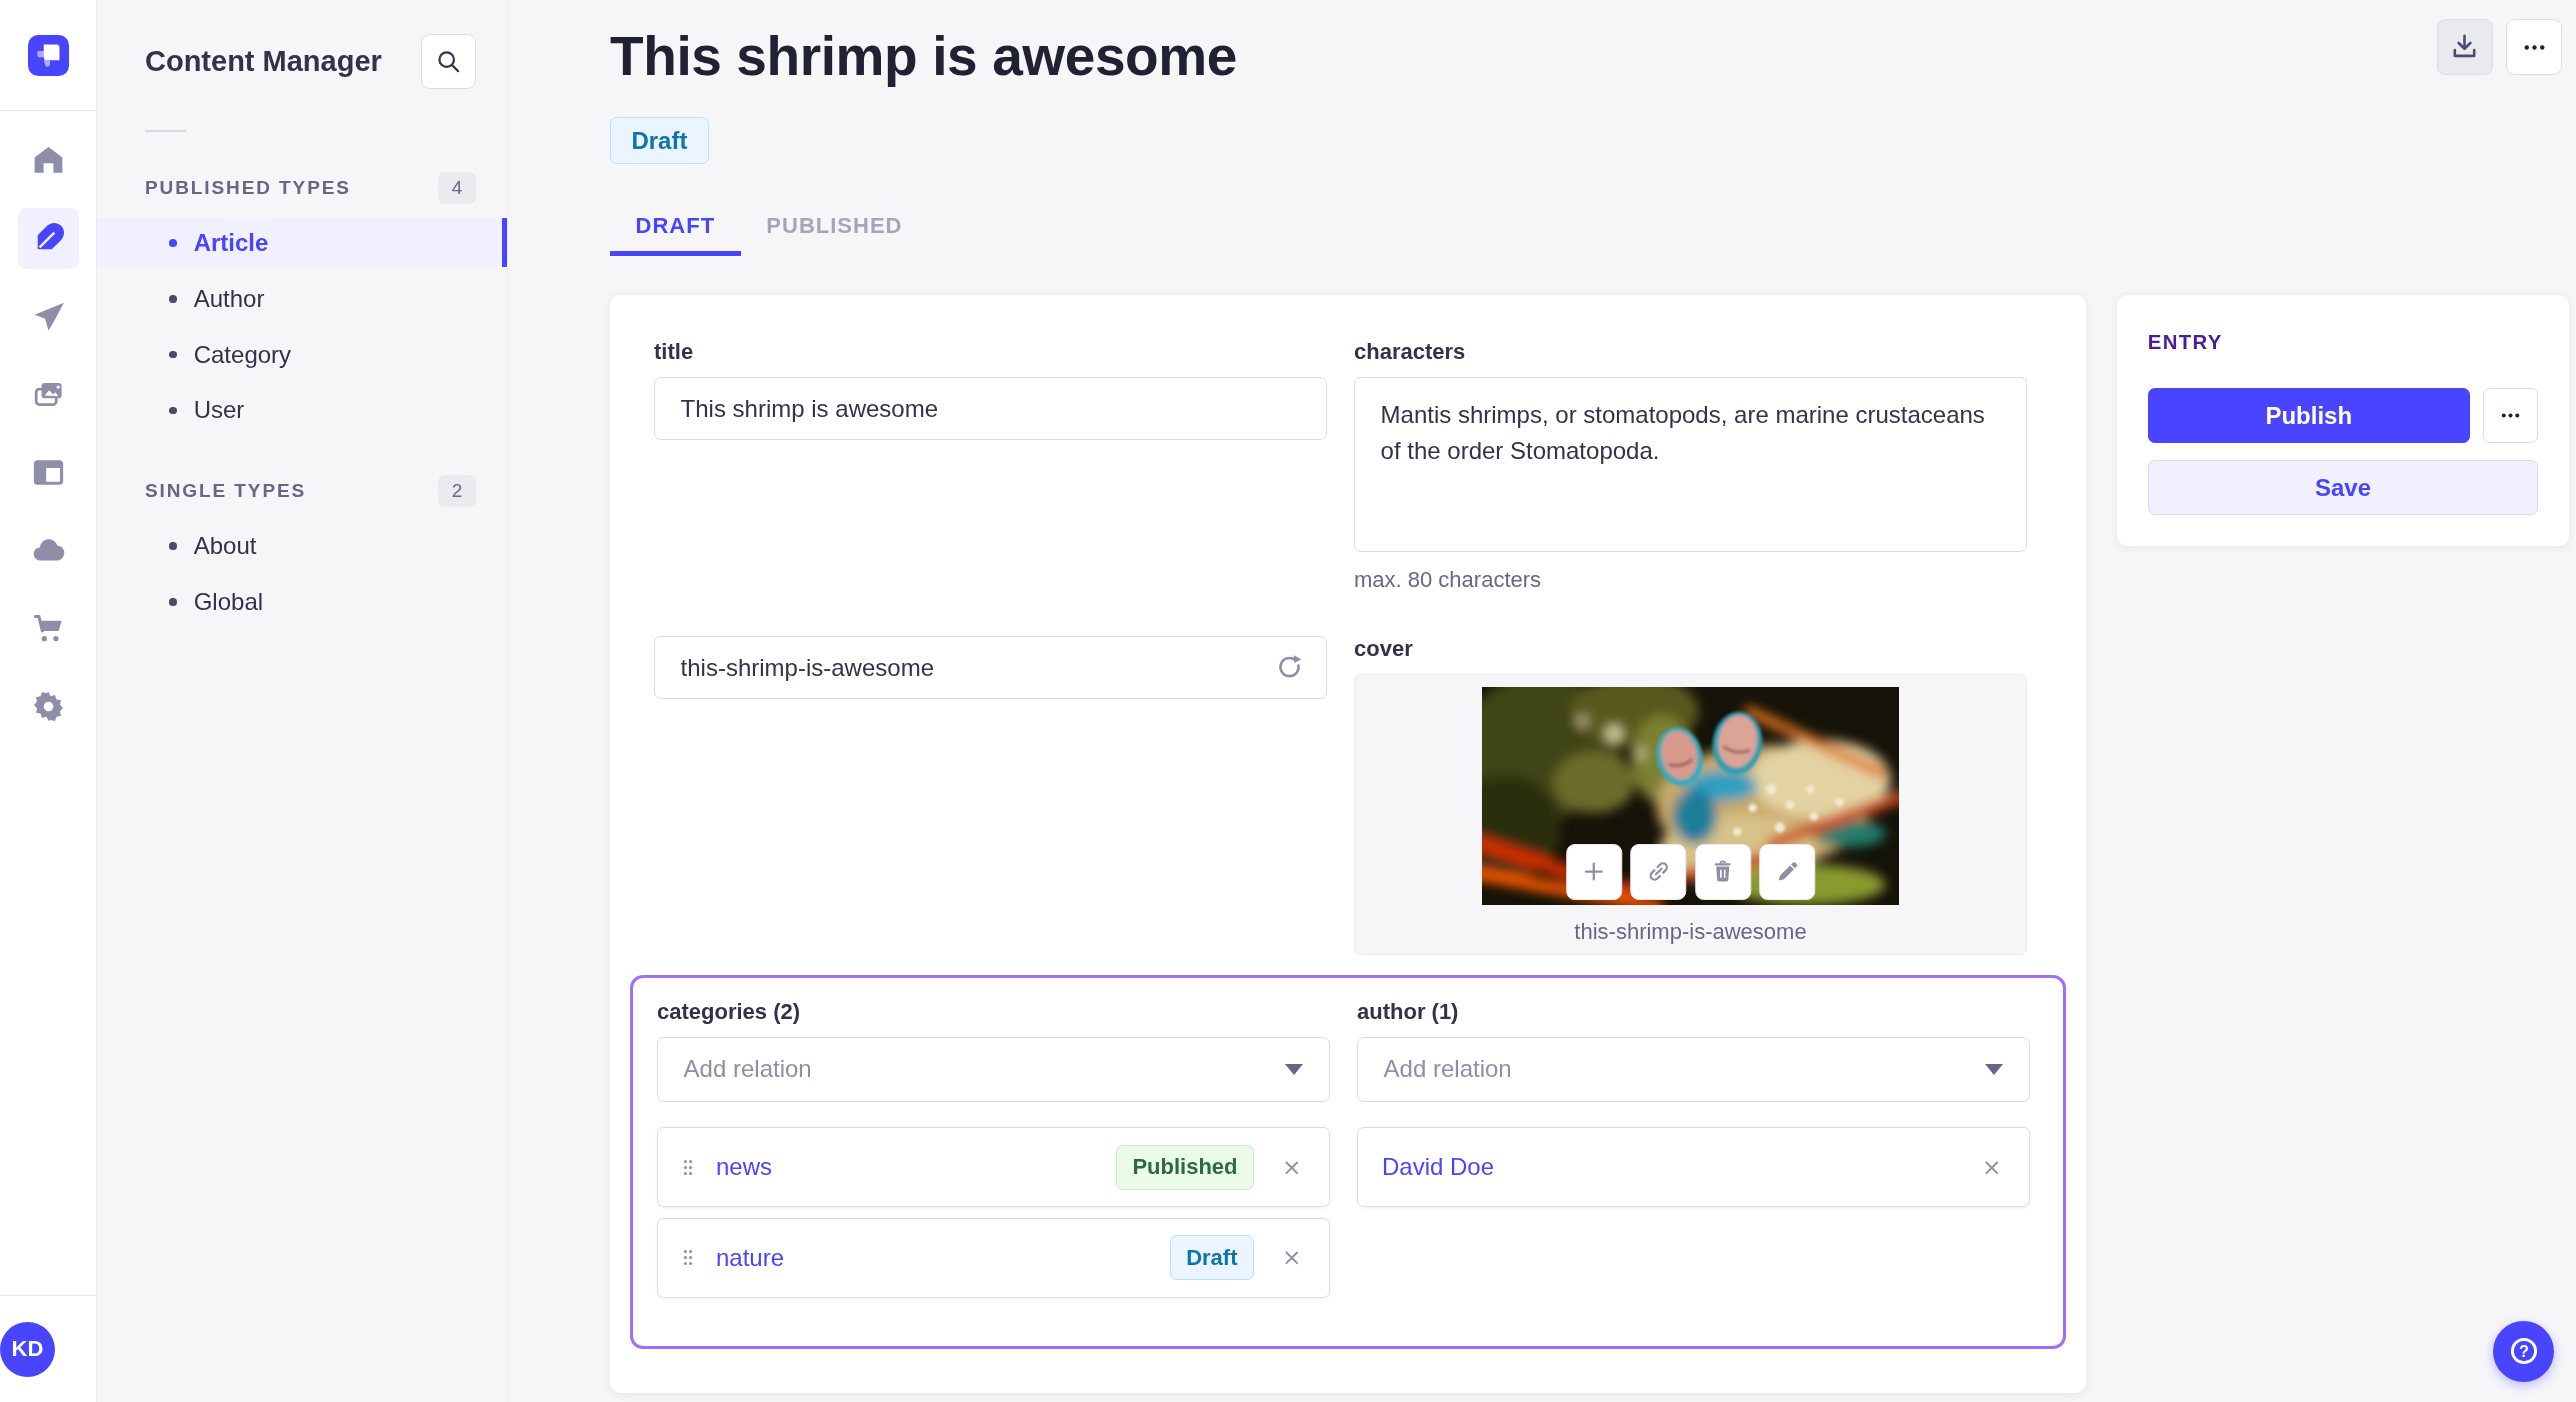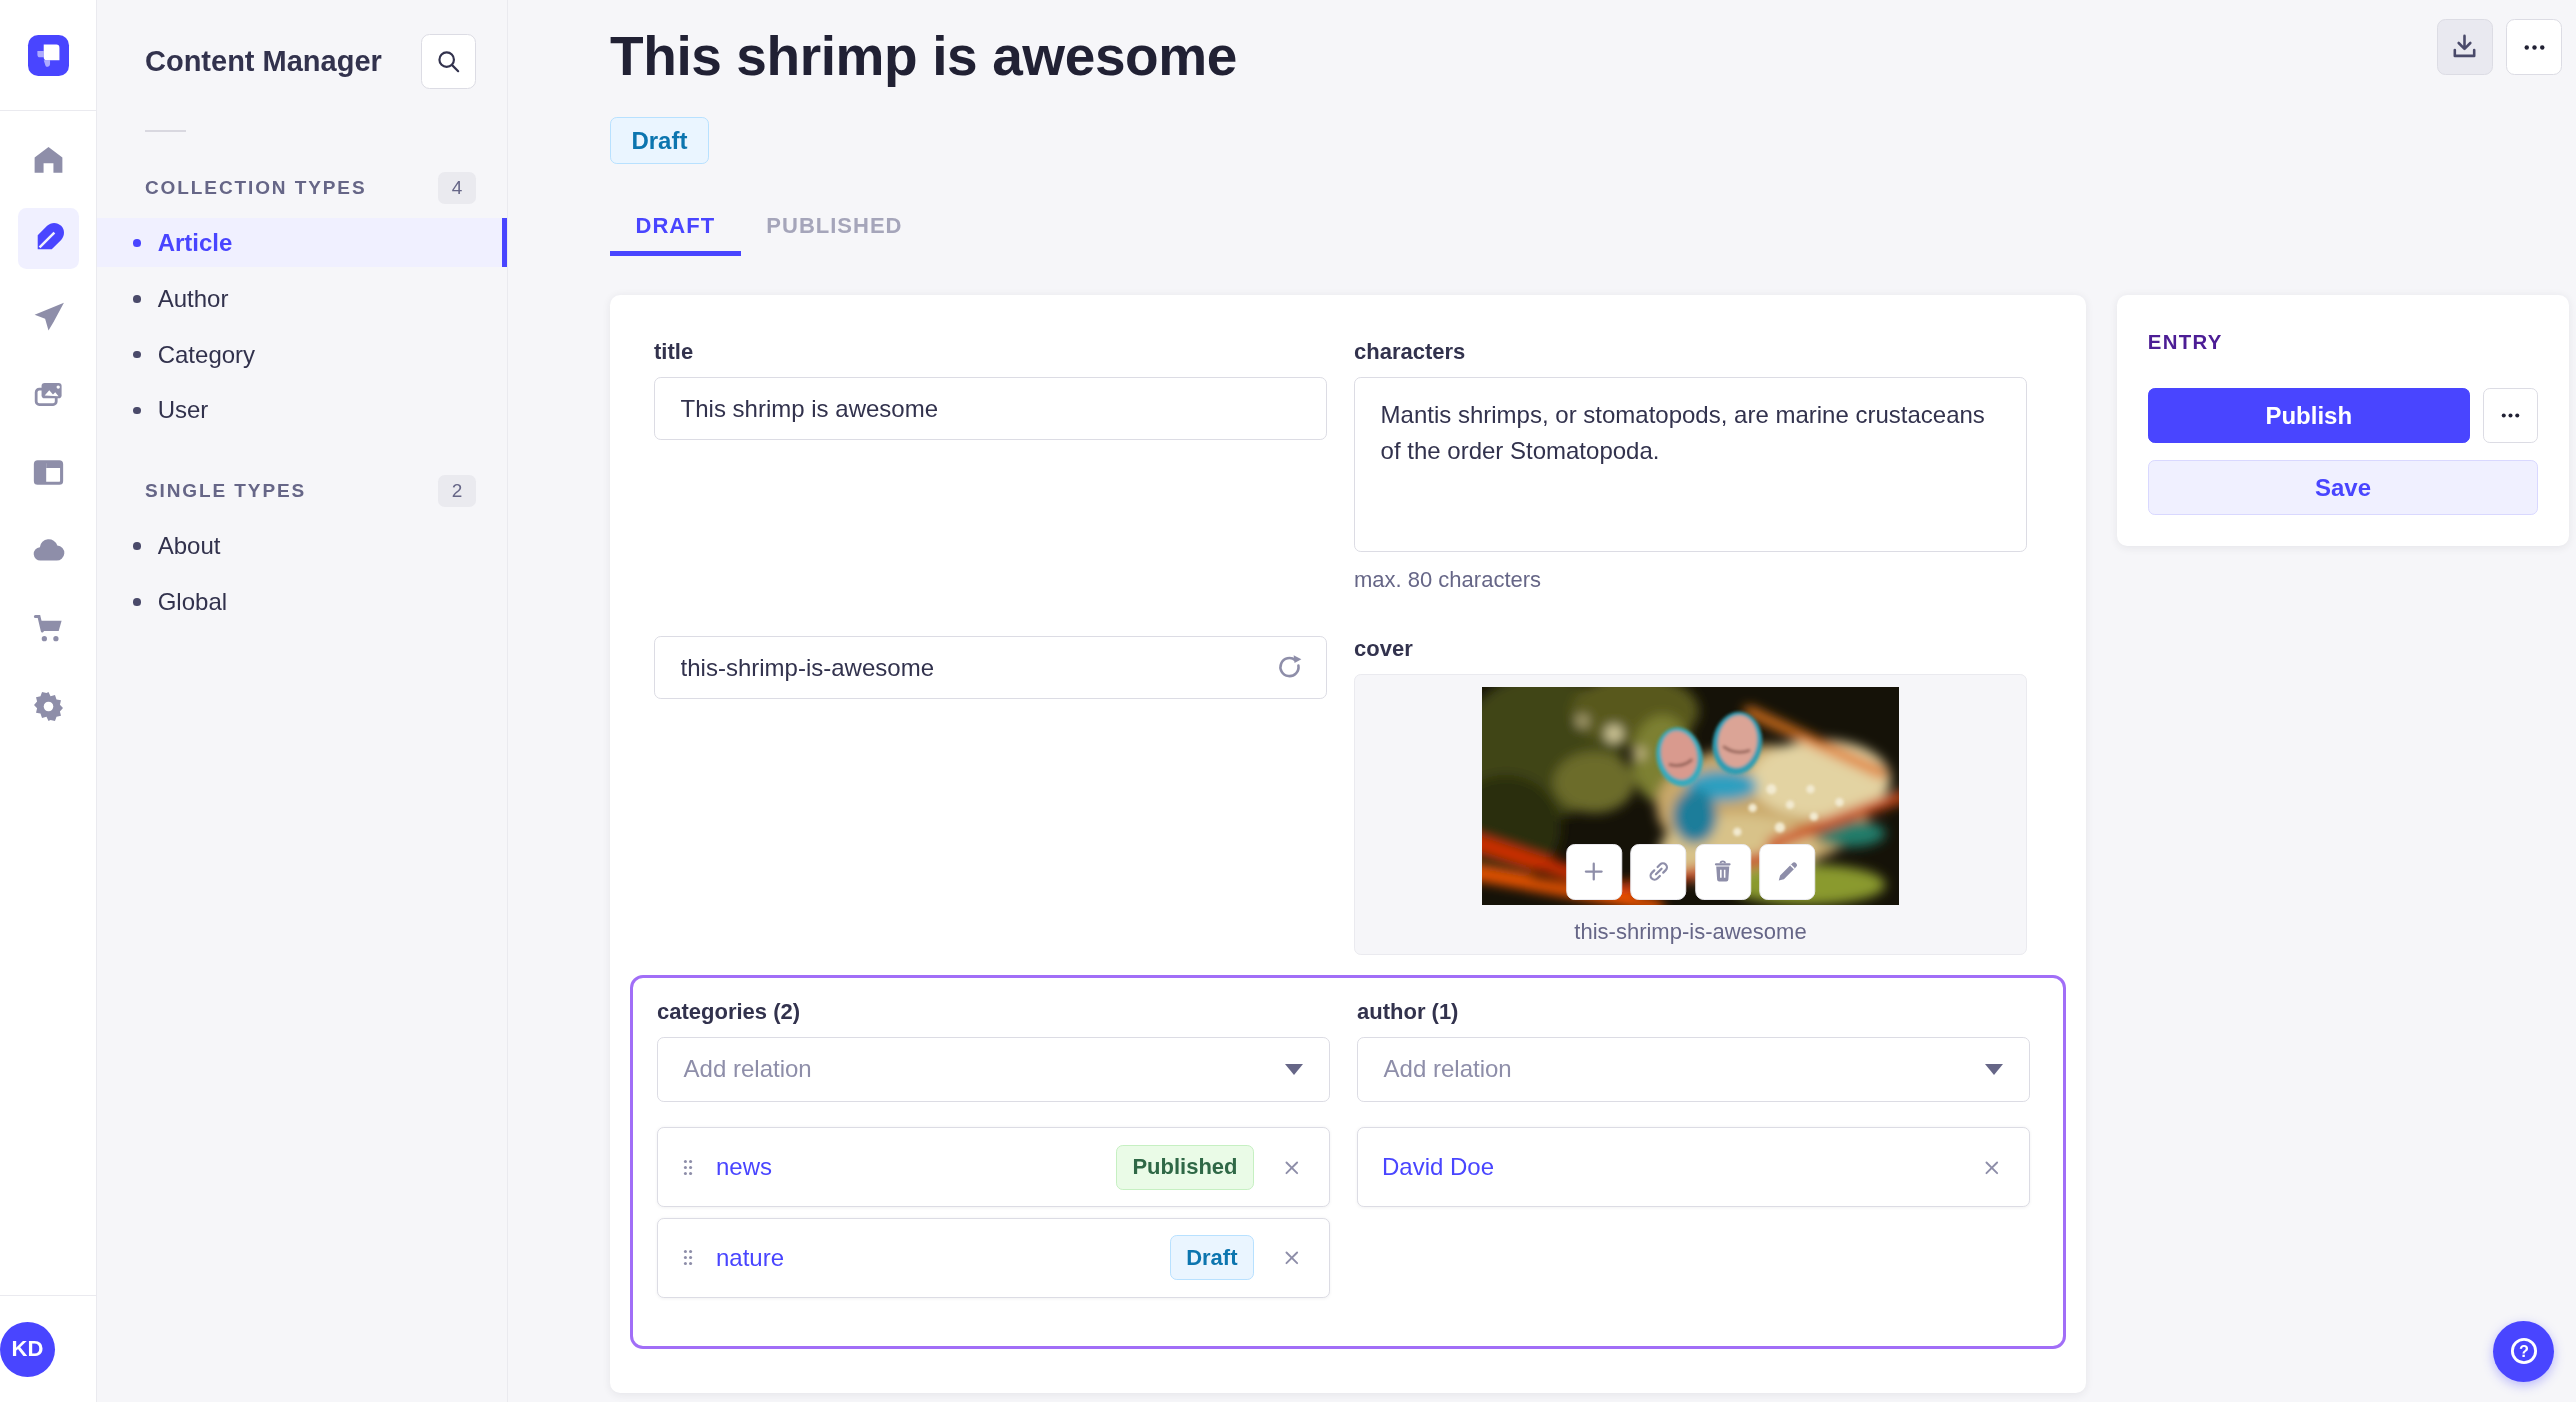--- a/index.html
+++ b/index.html
@@ -27,21 +27,21 @@
   .subnav-header { display: flex; align-items: center; justify-content: space-between; padding: 34px 31px 0 48px; }
   .subnav-title { font-size: 29px; font-weight: bold; color: #32324d; }
   .search-btn { width: 55px; height: 55px; border-radius: 8.5px; border: 0.9px solid #dcdce4; background: #fff;
                 display: flex; align-items: center; justify-content: center; cursor: pointer; color: #32324d; }
   .short-divider { width: 41px; height: 1.7px; background: #d9d8e0; border: none; margin: 41px 0 0 48px; }
   .section { margin-top: 32px; }
   .section-head { display: flex; align-items: center; justify-content: space-between; padding: 0 31px 0 48px; height: 48px; }
   .section-label { font-size: 19px; font-weight: bold; letter-spacing: 1.9px; color: #666687; }
   .count-badge { background: #eaeaef; color: #666687; font-size: 19px; border-radius: 6.8px; padding: 5.1px 13.6px; }
   .nav-list { list-style: none; }
-  .nav-item { height: 49px; display: flex; align-items: center; padding-left: 36px; font-size: 24px;
+  .nav-item { height: 49px; display: flex; align-items: center; padding-left: 72px; font-size: 24px;
               color: #32324d; cursor: pointer; position: relative; margin: 6.8px 0; }
   .nav-item .dot { width: 7.7px; height: 7.7px; border-radius: 50%; background: #4a4a6a; margin-right: 17px; flex: none; }
   .nav-item.active { background: #f0f0ff; color: #4945ff; font-weight: bold; }
   .nav-item.active .dot { background: #4945ff; }
   .nav-item.active::after { content: ""; position: absolute; right: 0; top: 0; bottom: 0; width: 5.1px; background: #4945ff; }
   
   .main { position: absolute; left: 509px; top: 0; right: 0; bottom: 0; padding: 24px 6.8px 0 101px; }
   .head-actions { position: absolute; top: 19px; right: 13.6px; display: flex; gap: 13.6px; }
   .icon-btn { width: 56px; height: 56px; border-radius: 8.5px; border: 0.9px solid #dcdce4; background: #fff;
               display: flex; align-items: center; justify-content: center; cursor: pointer; color: #4a4a6a; }
@@ -188,21 +188,21 @@
       <svg width="29" height="29" viewBox="0 0 24 24">
         <circle cx="10.5" cy="10.5" r="6" fill="none" stroke="currentColor" stroke-width="1.8"></circle>
         <path d="M15 15l5 5" stroke="currentColor" stroke-width="1.8" stroke-linecap="round"></path>
       </svg>
     </button>
   </div>
   <hr class="short-divider">
 
   <div class="section">
     <div class="section-head">
-      <span class="section-label">COLLECTION TYPES</span>
+      <span class="section-label">PUBLISHED TYPES</span>
       <span class="count-badge">4</span>
     </div>
     <ul class="nav-list">
       <li class="nav-item active">
         <span class="dot"></span>
         <span>Article</span>
       </li>
       <li class="nav-item">
         <span class="dot"></span>
         <span>Author</span>

